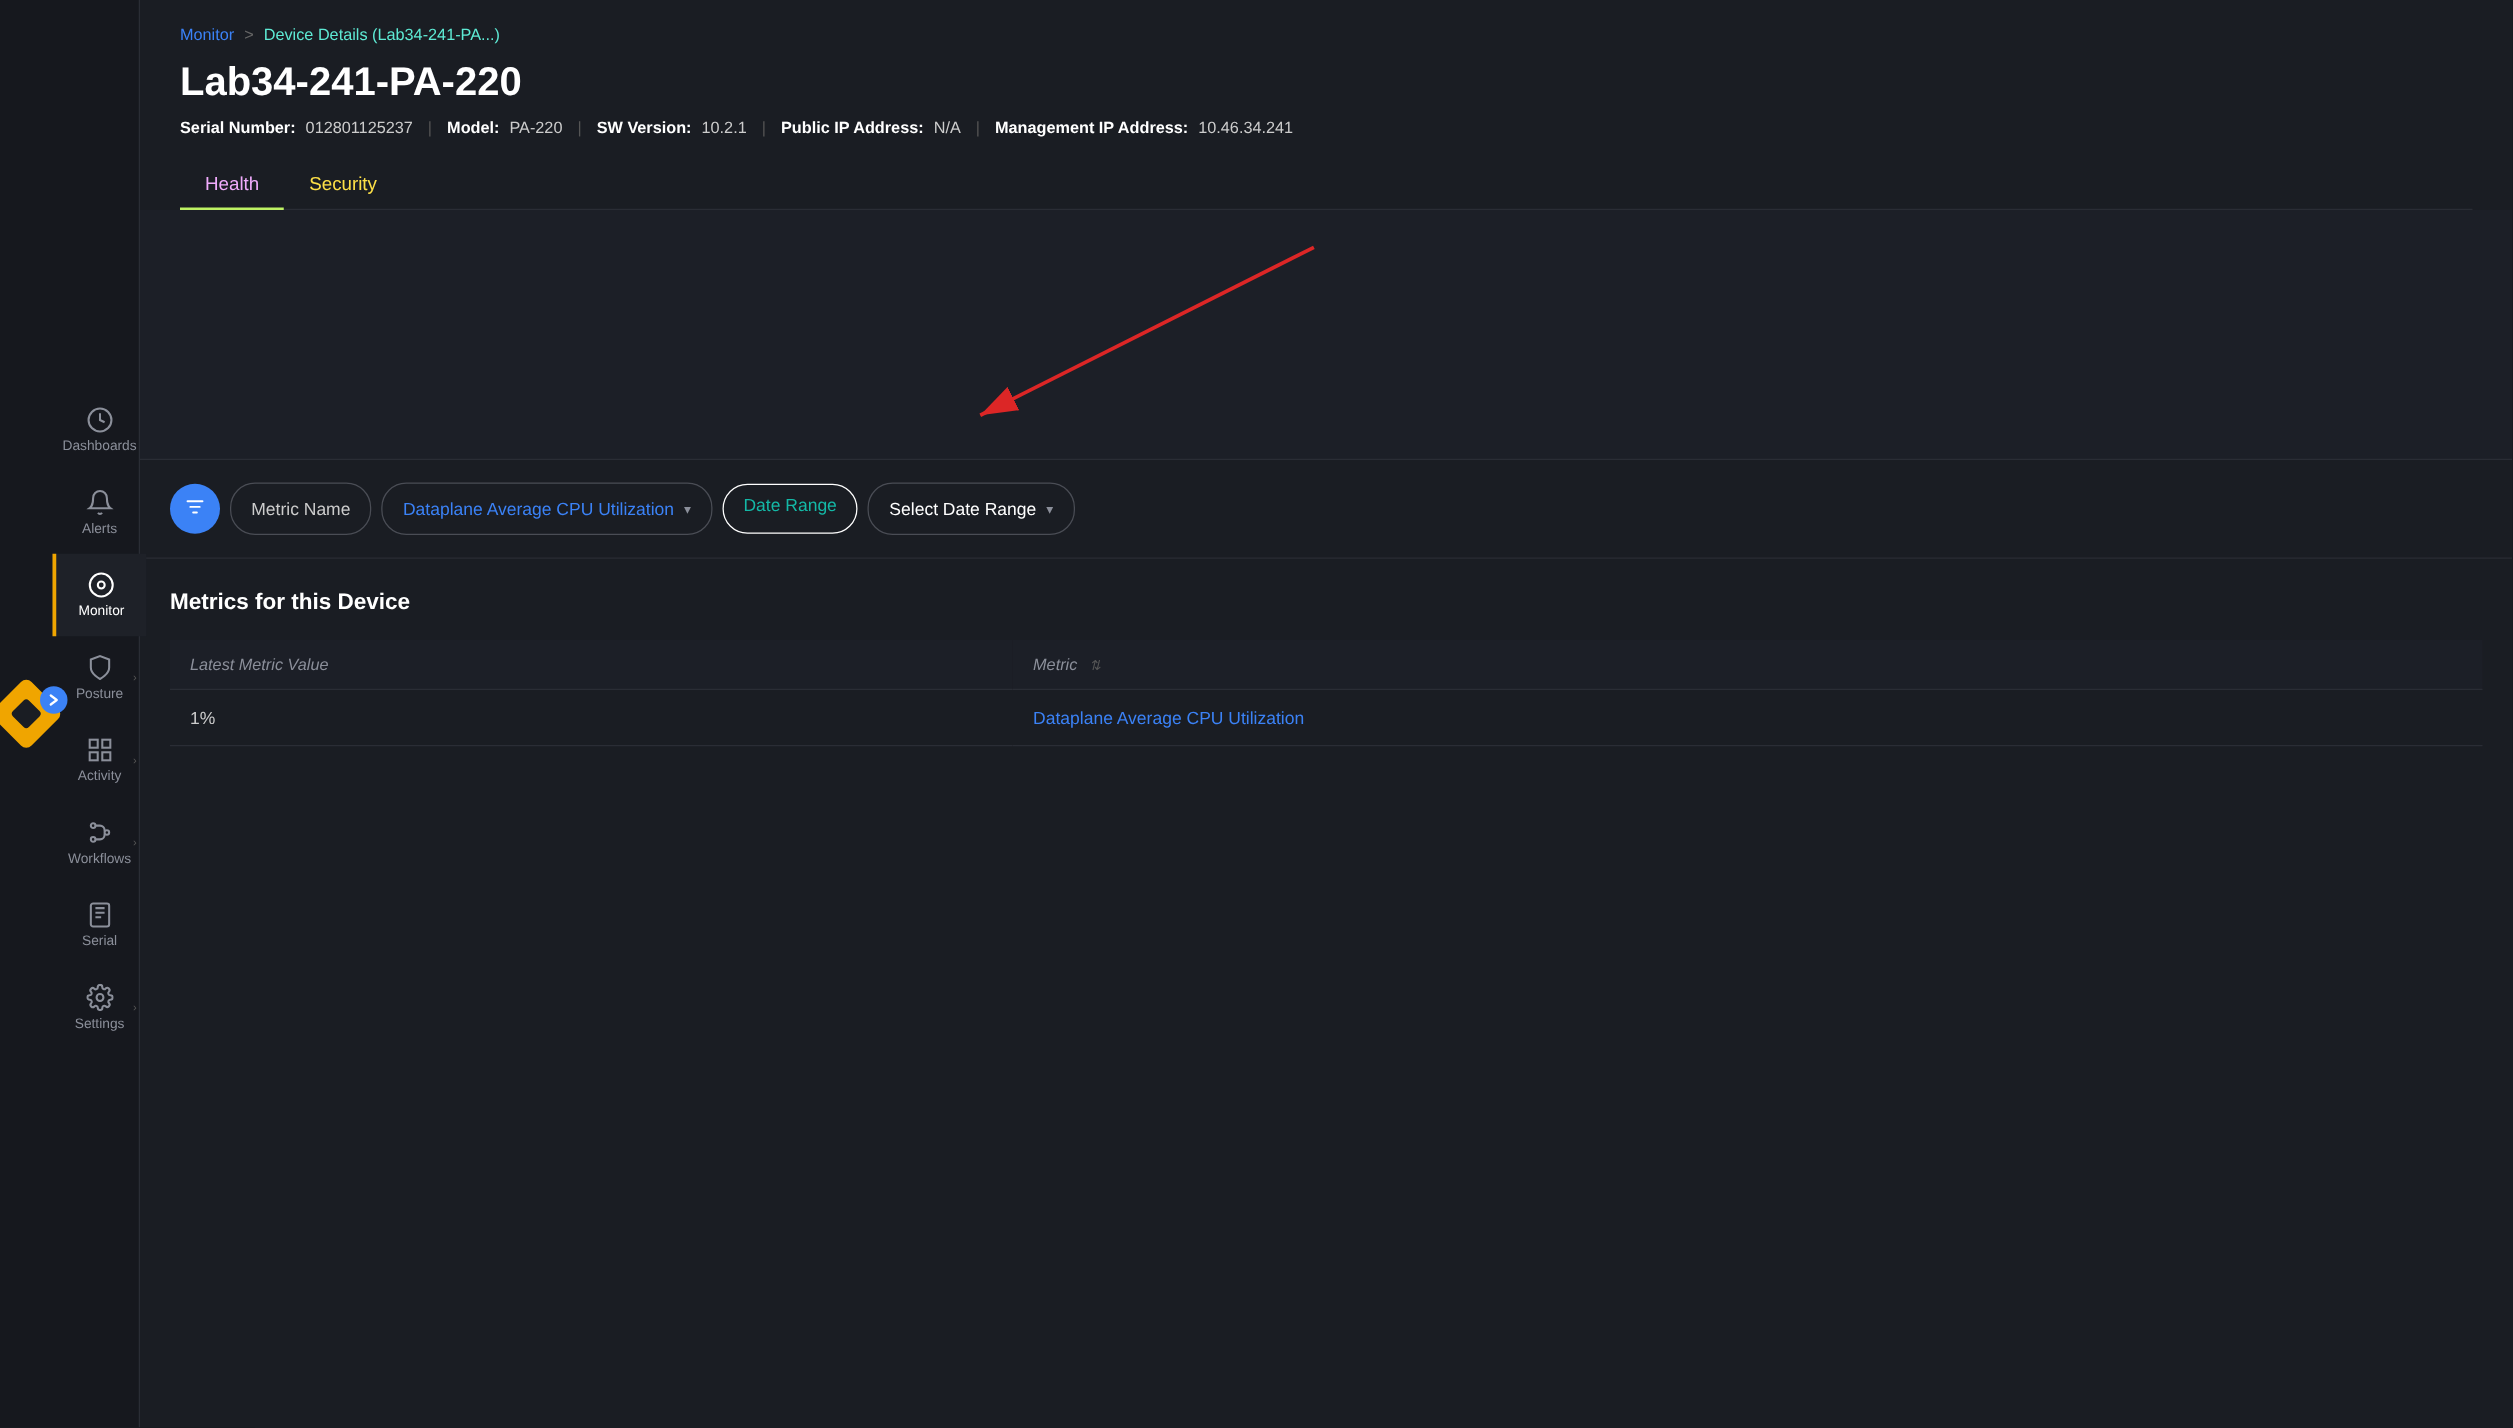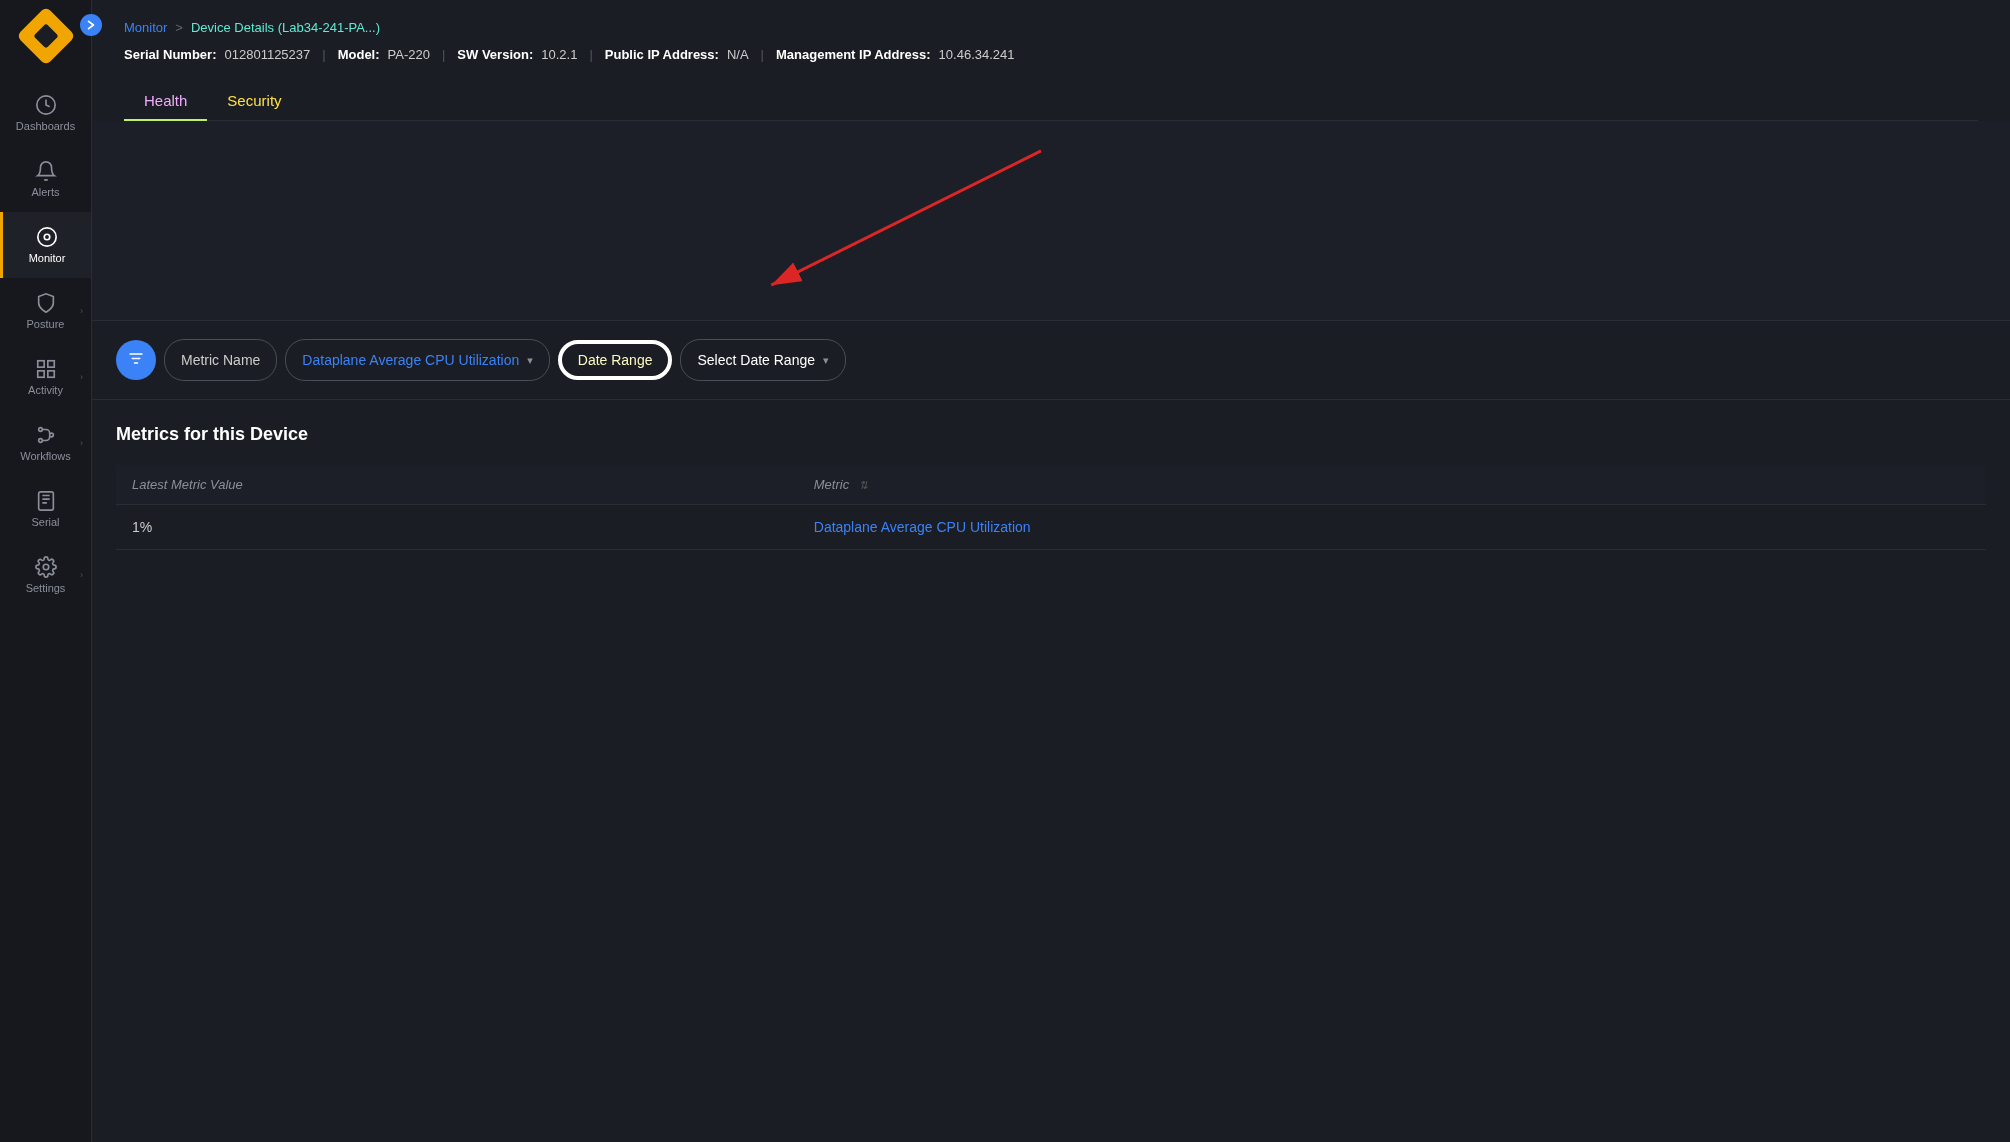--- a/index.html
+++ b/index.html
@@ -7,24 +7,24 @@
       background: #1a1d23;
       color: #fff;
       font-family: -apple-system, BlinkMacSystemFont, 'Segoe UI', sans-serif;
       display: flex;
       height: 100vh;
       overflow: hidden;
     }
 
     
     .sidebar {
-      width: 92px;
+      width: 112px;
       background: #16181e;
       display: flex;
-      flex-direction: column;
+      flex-direction: row;
       align-items: center;
       padding-top: 0;
       position: relative;
       flex-shrink: 0;
       border-right: 1px solid #2a2d35;
     }
 
     .sidebar-logo {
       width: 88px;
       height: 72px;
@@ -275,27 +275,27 @@
       border-color: #4a4d55;
     }
 
     .filter-dropdown .chevron {
       font-size: 11px;
       color: #8b8f9a;
     }
 
     .filter-label {
       display: flex;
-      align-items: flex-end;
+      align-items: flex-start;
       background: transparent;
-      border: 4px solid #ffffff;
+      border: 1px solid #ffffff;
       border-radius: 20px;
       padding: 8px 16px;
       font-size: 14px;
-      color: #fef9c3;
+      color: #14b8a6;
       height: 40px;
     }
 
     
     .metrics-section {
       padding: 24px;
     }
 
     .metrics-title {
       font-size: 18px;
@@ -459,20 +459,21 @@
 <div class="main-content">
 
   <div class="page-header">
 
     <div class="breadcrumb">
       <span class="breadcrumb-link">Monitor</span>
       <span class="breadcrumb-sep">&gt;</span>
       <span class="breadcrumb-current">Device Details (Lab34-241-PA...)</span>
     </div>
 
+    <h1 class="page-title">Lab34-241-PA-220</h1>
 
     <div class="device-meta">
       <span class="meta-label">Serial Number:</span>
       <span>012801125237</span>
       <span class="meta-sep">|</span>
       <span class="meta-label">Model:</span>
       <span>PA-220</span>
       <span class="meta-sep">|</span>
       <span class="meta-label">SW Version:</span>
       <span>10.2.1</span>

